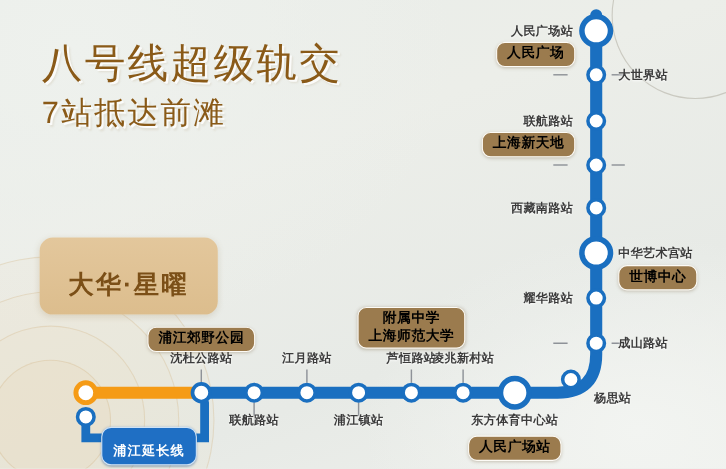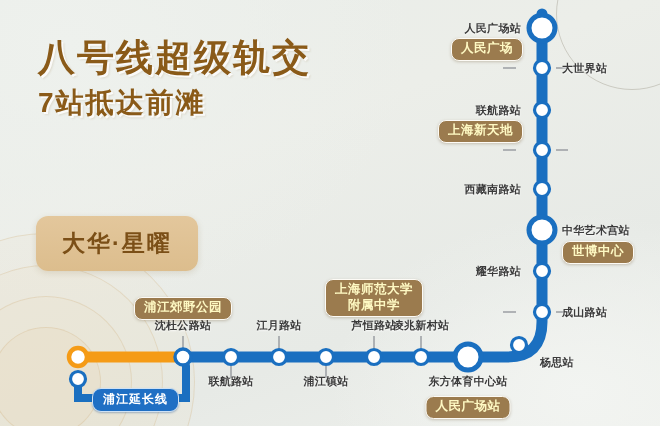--- a/index.html
+++ b/index.html
@@ -28,65 +28,65 @@
     border:1px solid rgba(208,180,132,.30);
     background:rgba(232,214,180,.10);
   }
   .rp1{width:296px;height:296px;}
   .rp2{width:232px;height:232px;}
   .rp3{width:170px;height:170px;}
   .rp4{width:108px;height:108px;background:rgba(232,214,180,.22)!important;}
   
   .headline{position:absolute;left:38px;top:36px;z-index:6;}
   .hl-line{
-    color:#8a5a18;font-weight:700;letter-spacing:2px;line-height:1.18;
+    color:#8a5a18;font-weight:400;letter-spacing:2px;line-height:1.18;
     font-size:37px;
     text-shadow:2px 2px 0 rgba(255,255,255,.85), 3px 3px 2px rgba(120,80,20,.12);
     white-space:nowrap;
   }
   .hl-line.two{font-size:28px;margin-top:6px;}
   
   .brand{
     position:absolute;left:36px;top:216px;z-index:6;
     background:linear-gradient(180deg,#e3c79c 0%,#dcbd8d 100%);
-    border-radius:12px;padding:12px 26px 12px;
+    border-radius:12px;padding:27px 26px 12px;
     box-shadow:0 2px 6px rgba(140,110,60,.18);
   }
   .brand span{
     color:#7b4f17;font-size:23px;font-weight:700;letter-spacing:2px;white-space:nowrap;
   }
   
   .mapwrap{position:absolute;inset:0;z-index:3;}
   svg.map{position:absolute;left:0;top:0;width:660px;height:426px;}
   
   .lbl{
     position:absolute;color:#3b3b3b;font-size:11px;font-weight:700;
     white-space:nowrap;z-index:7;letter-spacing:.3px;
     text-shadow:0 1px 2px rgba(255,255,255,.9);
   }
   .lbl.r{transform:translate(-100%,-50%);}
   .lbl.l{transform:translate(0,-50%);}
   .lbl.c{transform:translate(-50%,0);}
   
   .poi{
     position:absolute;z-index:8;white-space:nowrap;
-    background:#9b7b4e;color:#fef9c3;font-size:12.5px;font-weight:700;
+    background:#9b7b4e;color:#000000;font-size:12.5px;font-weight:700;
     border-radius:8px;padding:2px 9px 3px;letter-spacing:.5px;
     border:1.5px solid #fdfbf6;
     box-shadow:0 1px 3px rgba(110,85,50,.30);
     text-align:center;line-height:1.25;
   }
   .poi.two-line{padding:2px 9px 3px;}
   .poi.c{transform:translate(-50%,0);}
   .poi.r{transform:translate(-100%,0);}
   
   .branch-badge{
     position:absolute;z-index:9;white-space:nowrap;
     background:#1f6fc4;color:#fff;font-size:12px;font-weight:700;
-    border-radius:9px;padding:2px 10px 3px;letter-spacing:1px;
+    border-radius:9px;padding:13px 10px 3px;letter-spacing:1px;
     border:1.5px solid #cfe2f5;
     box-shadow:0 1px 2px rgba(20,70,130,.35);
   }
 </style>
 </head>
 <body>
 
 <div id="poster">
 
   <div class="ring-tr"></div>
@@ -174,21 +174,21 @@
   <div class="lbl c" style="left:374px;top:318px">芦恒路站</div>
   <div class="lbl c" style="left:326px;top:374px">浦江镇站</div>
   <div class="lbl c" style="left:279px;top:318px">江月路站</div>
   <div class="lbl c" style="left:231px;top:374px">联航路站</div>
   <div class="lbl c" style="left:183px;top:318px">沈杜公路站</div>
 
   <div class="poi r" style="left:523px;top:38px">人民广场</div>
   <div class="poi r" style="left:523px;top:120px">上海新天地</div>
   <div class="poi" style="left:562px;top:241px">世博中心</div>
   <div class="poi c two-line" style="left:374px;top:279px">
+    <div>附属中学</div>
     <div>上海师范大学</div>
-    <div>附属中学</div>
   </div>
   <div class="poi c" style="left:468px;top:396px">人民广场站</div>
   <div class="poi c" style="left:183px;top:297px">浦江郊野公园</div>
 
   <div class="branch-badge" style="left:92px;top:388px">浦江延长线</div>
 
 </div>
 
 </body></html>

